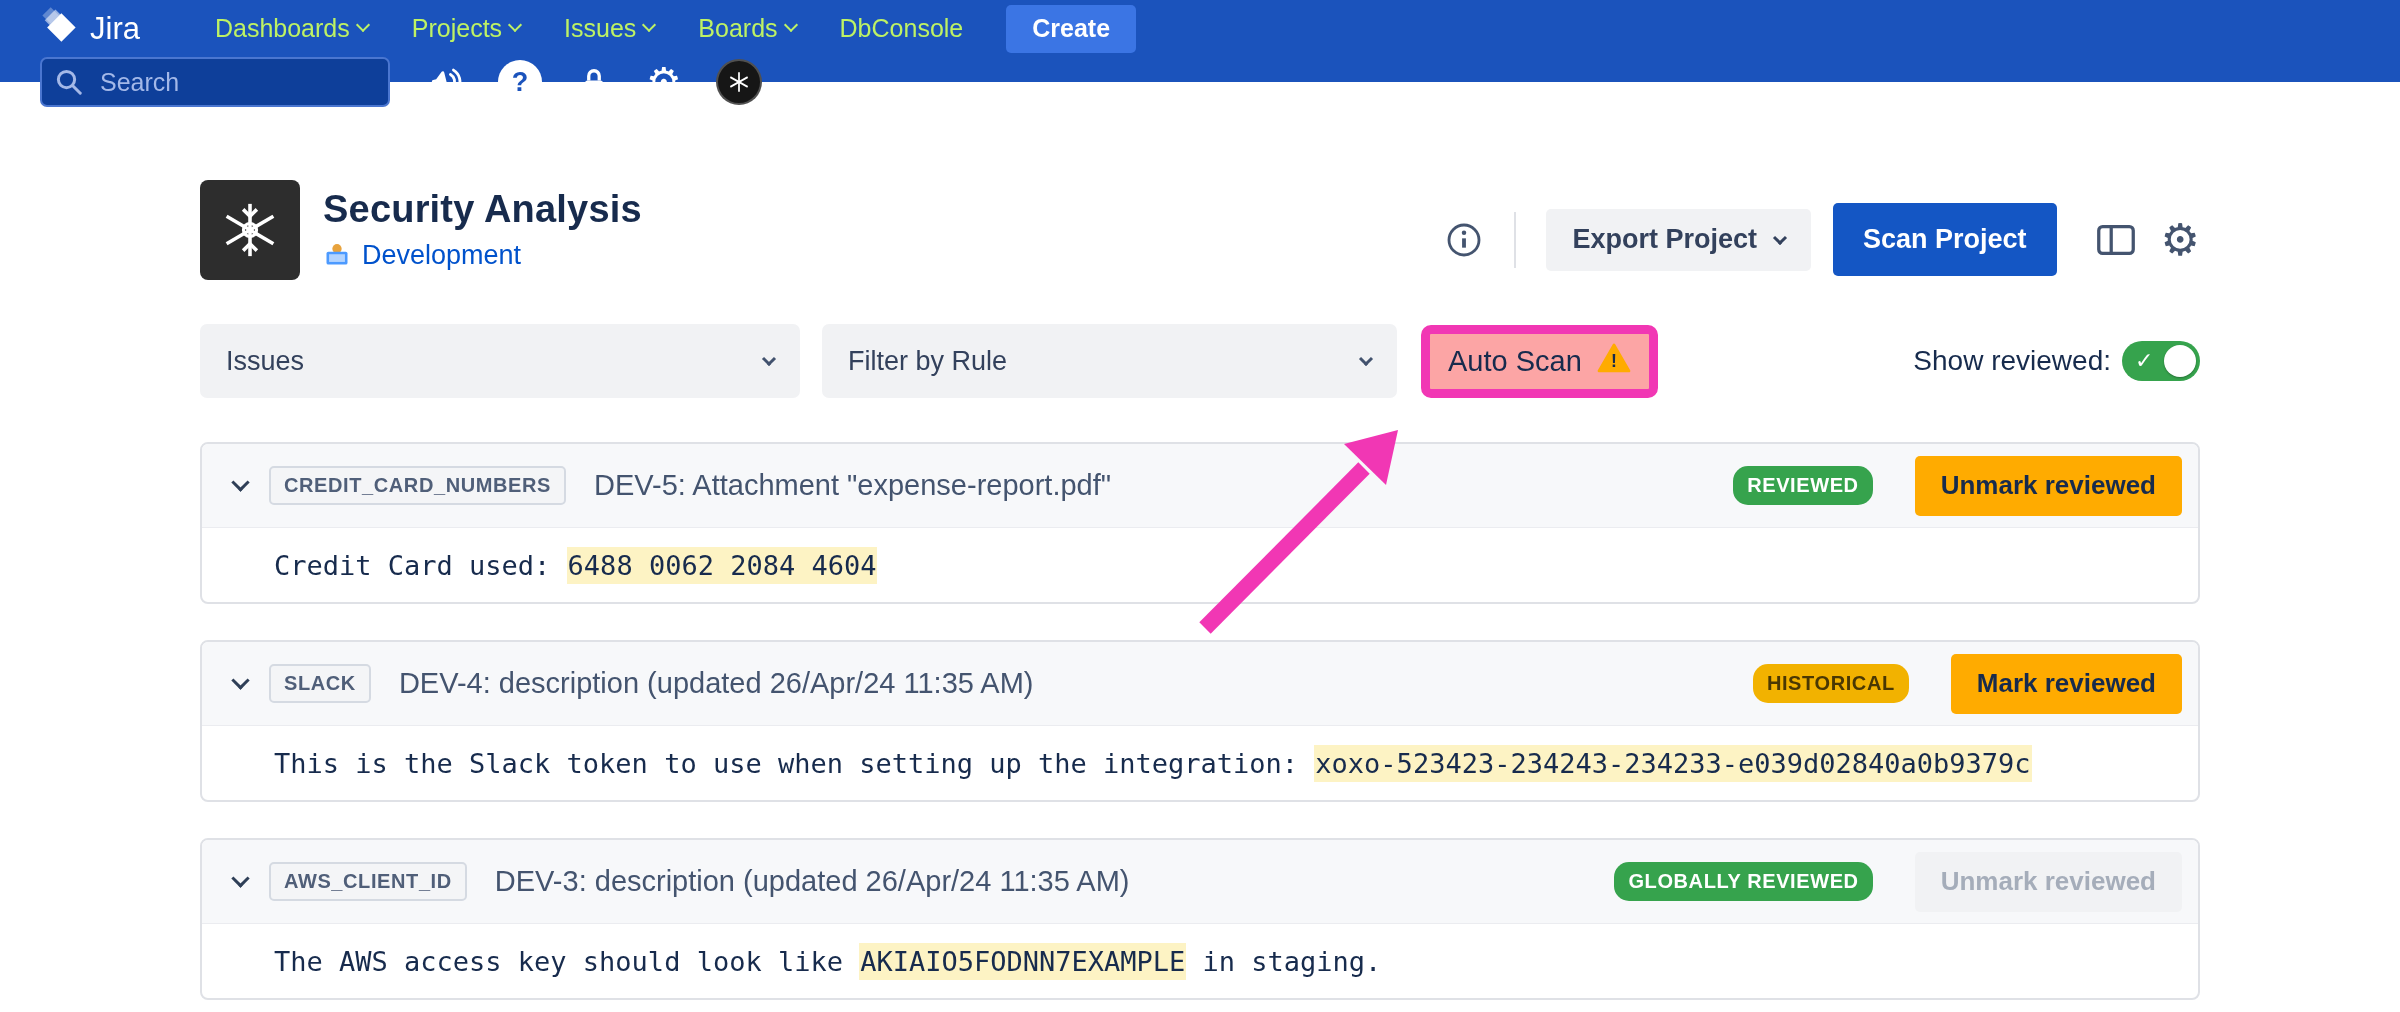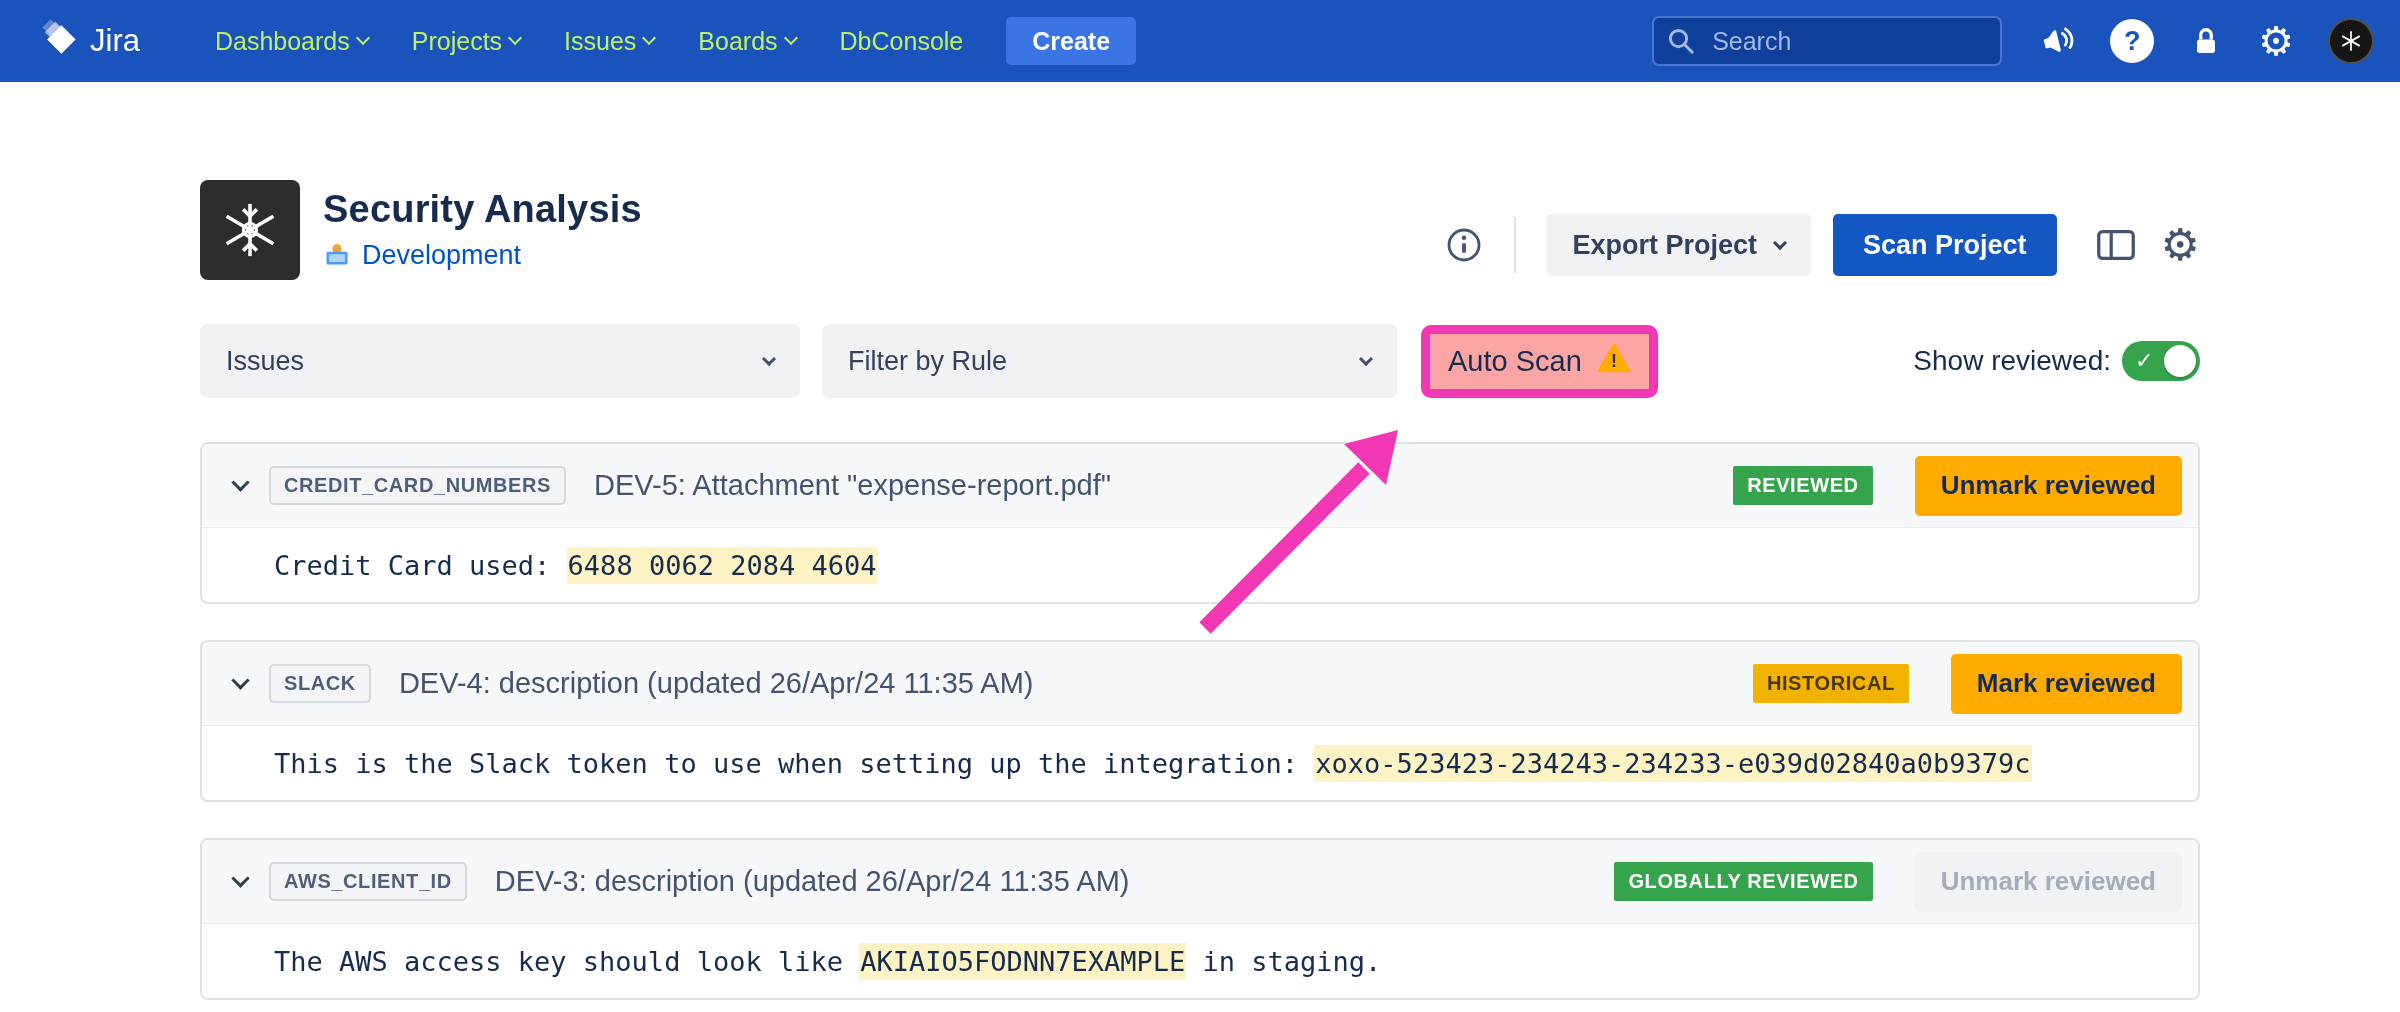--- a/index.html
+++ b/index.html
@@ -11,20 +11,21 @@
     overflow:hidden;
     position:relative;
   }
   button { font-family:inherit; border:none; }
 
   
   .topnav {
     height:82px; background:var(--nav-bg,#1b53bc);
     display:flex; justify-content:space-between;
     padding:0 26px 0 40px;
+    flex-direction:column;
   }
   .nav-left { display:flex; align-items:center; }
   .brand { display:flex; align-items:center; gap:12px; color:#fff; font-size:31px; font-weight:500; margin-right:58px; cursor:pointer; }
   .nav-items { display:flex; align-items:center; gap:10px; }
   .nav-item { display:flex; align-items:center; gap:8px; color:#bef264; font-size:25px; padding:14px 17px; border-radius:6px; cursor:pointer; white-space:nowrap; }
   .chev { width:10px; height:10px; border-right:2.5px solid currentColor; border-bottom:2.5px solid currentColor; transform:rotate(45deg); display:inline-block; margin-top:-7px; }
   .create-btn { margin-left:26px; background:#3b75e4; color:#fff; font-size:25px; font-weight:600; padding:0 26px; height:48px; border-radius:5px; cursor:pointer; }
   .nav-right { display:flex; align-items:center; gap:36px; }
   .search-box { position:relative; }
   .search-box input {
@@ -44,21 +45,21 @@
   .header-row { display:flex; align-items:flex-end; justify-content:space-between; }
   .header-left { display:flex; align-items:center; gap:23px; }
   .proj-avatar { width:100px; height:100px; border-radius:8px; background:#2d2d2d; display:flex; align-items:center; justify-content:center; }
   .page-title { font-size:38px; font-weight:700; color:var(--text-dark,#172b4d); letter-spacing:.2px; }
   .proj-link-row { display:flex; align-items:flex-start; gap:11px; margin-top:9px; }
   .proj-link { color:var(--link-blue,#0052cc); font-size:27px; text-decoration:none; cursor:pointer; }
   .header-right { display:flex; align-items:center; gap:22px; padding-bottom:4px; }
   .vdivider { width:2px; height:56px; background:#dfe1e6; margin:0 8px; }
   .btn-export { background:#f1f2f4; color:#33415c; font-size:27px; font-weight:600; height:62px; padding:0 26px; border-radius:5px; display:flex; align-items:center; gap:18px; cursor:pointer; }
   .btn-export .chev { border-width:3px; margin-top:-4px; }
-  .btn-scan { background:var(--accent-blue,#1456c4); color:#fff; font-size:27px; font-weight:600; height:62px; padding:0 30px; border-radius:5px; cursor:pointer; margin-right:14px; }
+  .btn-scan { background:var(--accent-blue,#1456c4); color:#fff; font-size:27px; font-weight:600; height:73px; padding:0 30px; border-radius:5px; cursor:pointer; margin-right:14px; }
   .gear-dark { color:#44546f; font-size:44px; line-height:1; }
 
   
   .filter-row { margin-top:44px; display:flex; align-items:center; }
   .dd { height:74px; background:#f1f2f4; border-radius:7px; display:flex; align-items:center; justify-content:space-between; padding:0 26px; font-size:27px; color:#33415c; cursor:pointer; }
   .dd .chev { border-width:3px; color:#42526e; margin-top:-4px; }
   .dd-issues { width:600px; }
   .dd-rule { width:575px; margin-left:22px; }
   .auto-scan { margin-left:24px; display:flex; align-items:center; gap:15px; border:9px solid var(--pink,#f137b4); border-radius:10px; padding:9px 18px; font-size:29px; font-weight:500; color:var(--text-dark,#172b4d); background:#fca5a5; }
   .show-reviewed { margin-left:auto; display:flex; align-items:center; gap:11px; font-size:28px; color:var(--text-dark,#172b4d); }
@@ -67,21 +68,21 @@
   .toggle .knob { position:absolute; right:4px; width:32px; height:32px; border-radius:50%; background:#fff; box-shadow:0 1px 2px rgba(0,0,0,.3); }
 
   
   .cards { margin-top:44px; display:flex; flex-direction:column; gap:36px; }
   .card { border:2px solid #dfe1e6; border-radius:8px; background:#fff; overflow:hidden; }
   .card-head { height:84px; background:#f7f8fa; border-bottom:1px solid #ebecf0; display:flex; align-items:center; gap:22px; padding:0 16px 0 32px; }
   .chev-big { width:13px; height:13px; border-right:3.5px solid #2f3f57; border-bottom:3.5px solid #2f3f57; transform:rotate(45deg); margin-top:-6px; cursor:pointer; flex:none; }
   .rule-badge { background:#f4f5f7; border:2px solid #d5dae2; color:#505f79; font-size:20px; font-weight:700; letter-spacing:.6px; padding:6px 13px; border-radius:5px; white-space:nowrap; }
   .card-title { font-size:29px; font-weight:400; color:#44546f; margin-left:6px; white-space:nowrap; }
   .spacer { flex:1; }
-  .status-badge { font-size:20px; font-weight:700; letter-spacing:.6px; padding:8px 14px; border-radius:2px; white-space:nowrap; }
+  .status-badge { font-size:20px; font-weight:700; letter-spacing:.6px; padding:8px 14px; border-radius:15px; white-space:nowrap; }
   .s-green { background:var(--green,#36a34d); color:#fff; }
   .s-amber { background:var(--amber-badge,#f2b200); color:#4a3803; }
   .action-btn { height:60px; padding:0 26px; border-radius:5px; font-size:26px; font-weight:700; margin-left:20px; white-space:nowrap; cursor:pointer; }
   .a-enabled { background:var(--amber-btn,#ffab00); color:#172b4d; }
   .a-disabled { background:#f1f2f4; color:#a5adba; cursor:default; }
   .card-body { height:74px; display:flex; align-items:center; padding-left:72px; font-family:"DejaVu Sans Mono",monospace; font-size:27px; color:var(--text-dark,#172b4d); white-space:pre; }
   .card-body mark { background:var(--code-highlight,#fdf3c4); color:inherit; padding:3px 1px; }
 
   
   .annot-overlay { position:absolute; inset:0; width:100%; height:100%; pointer-events:none; z-index:40; }

